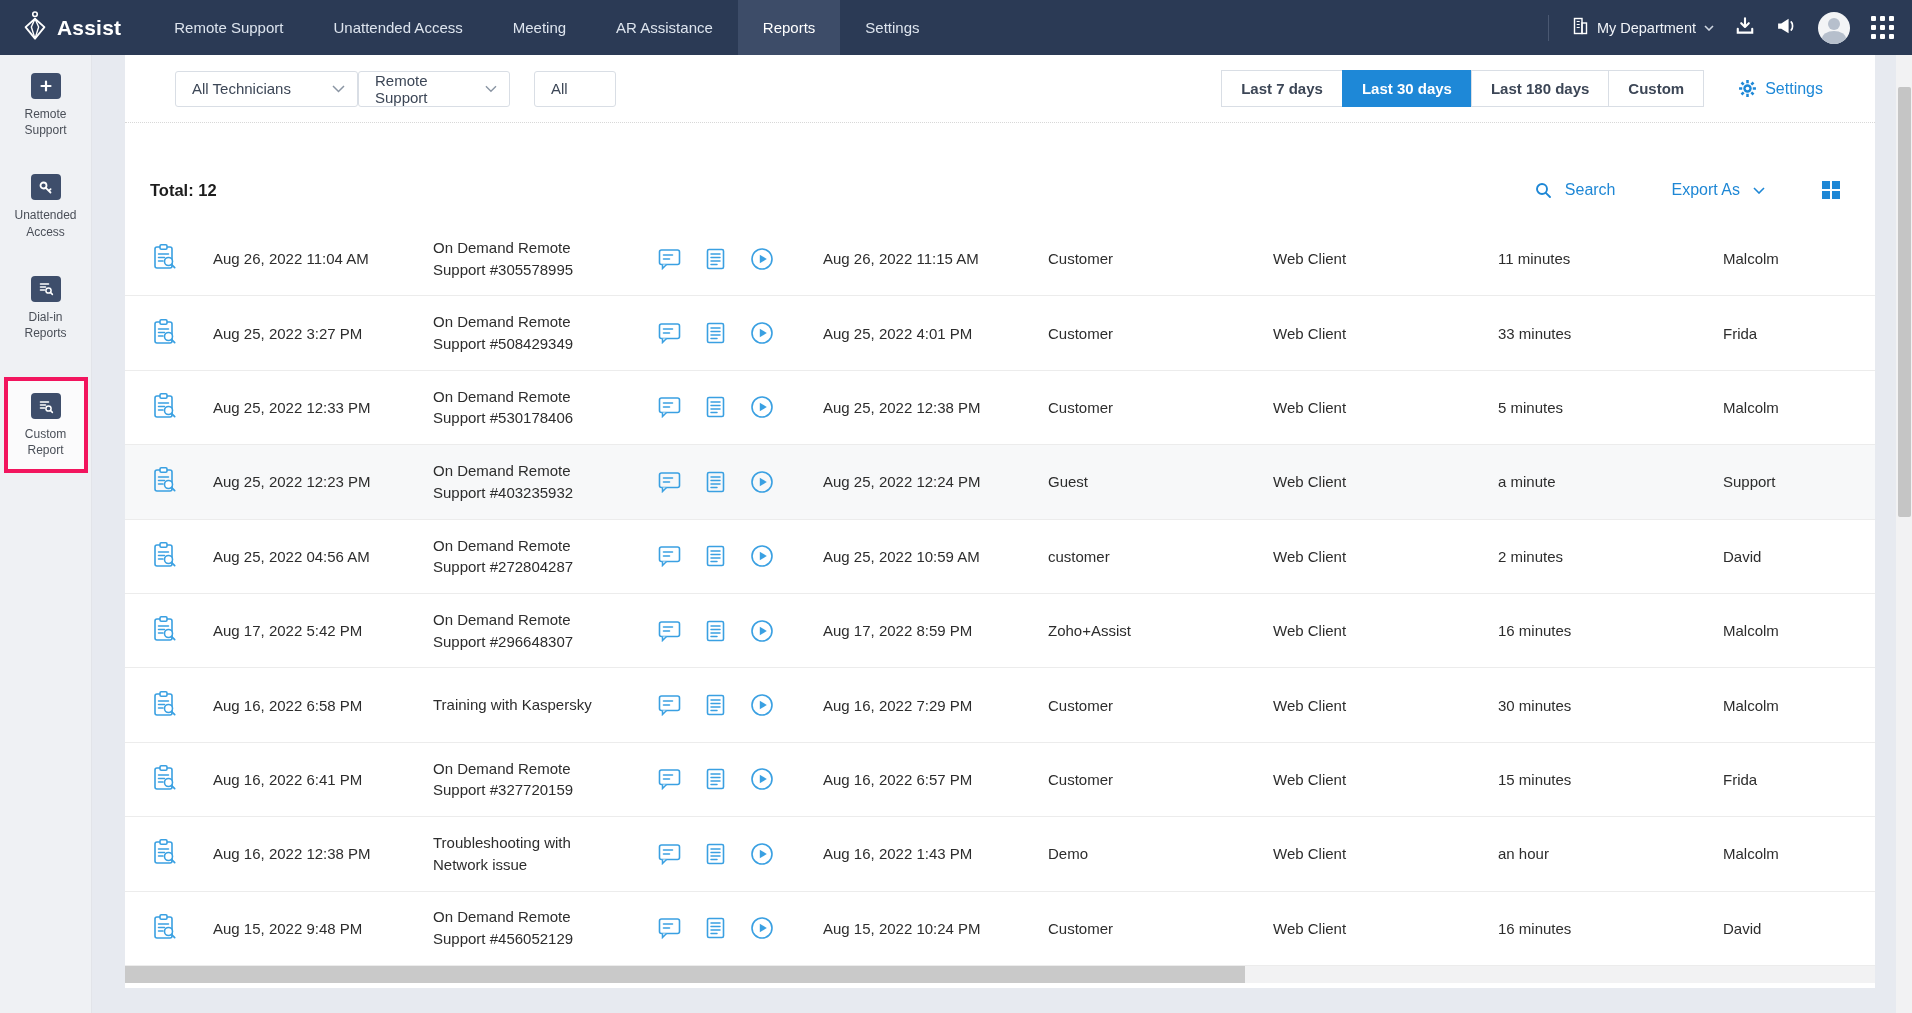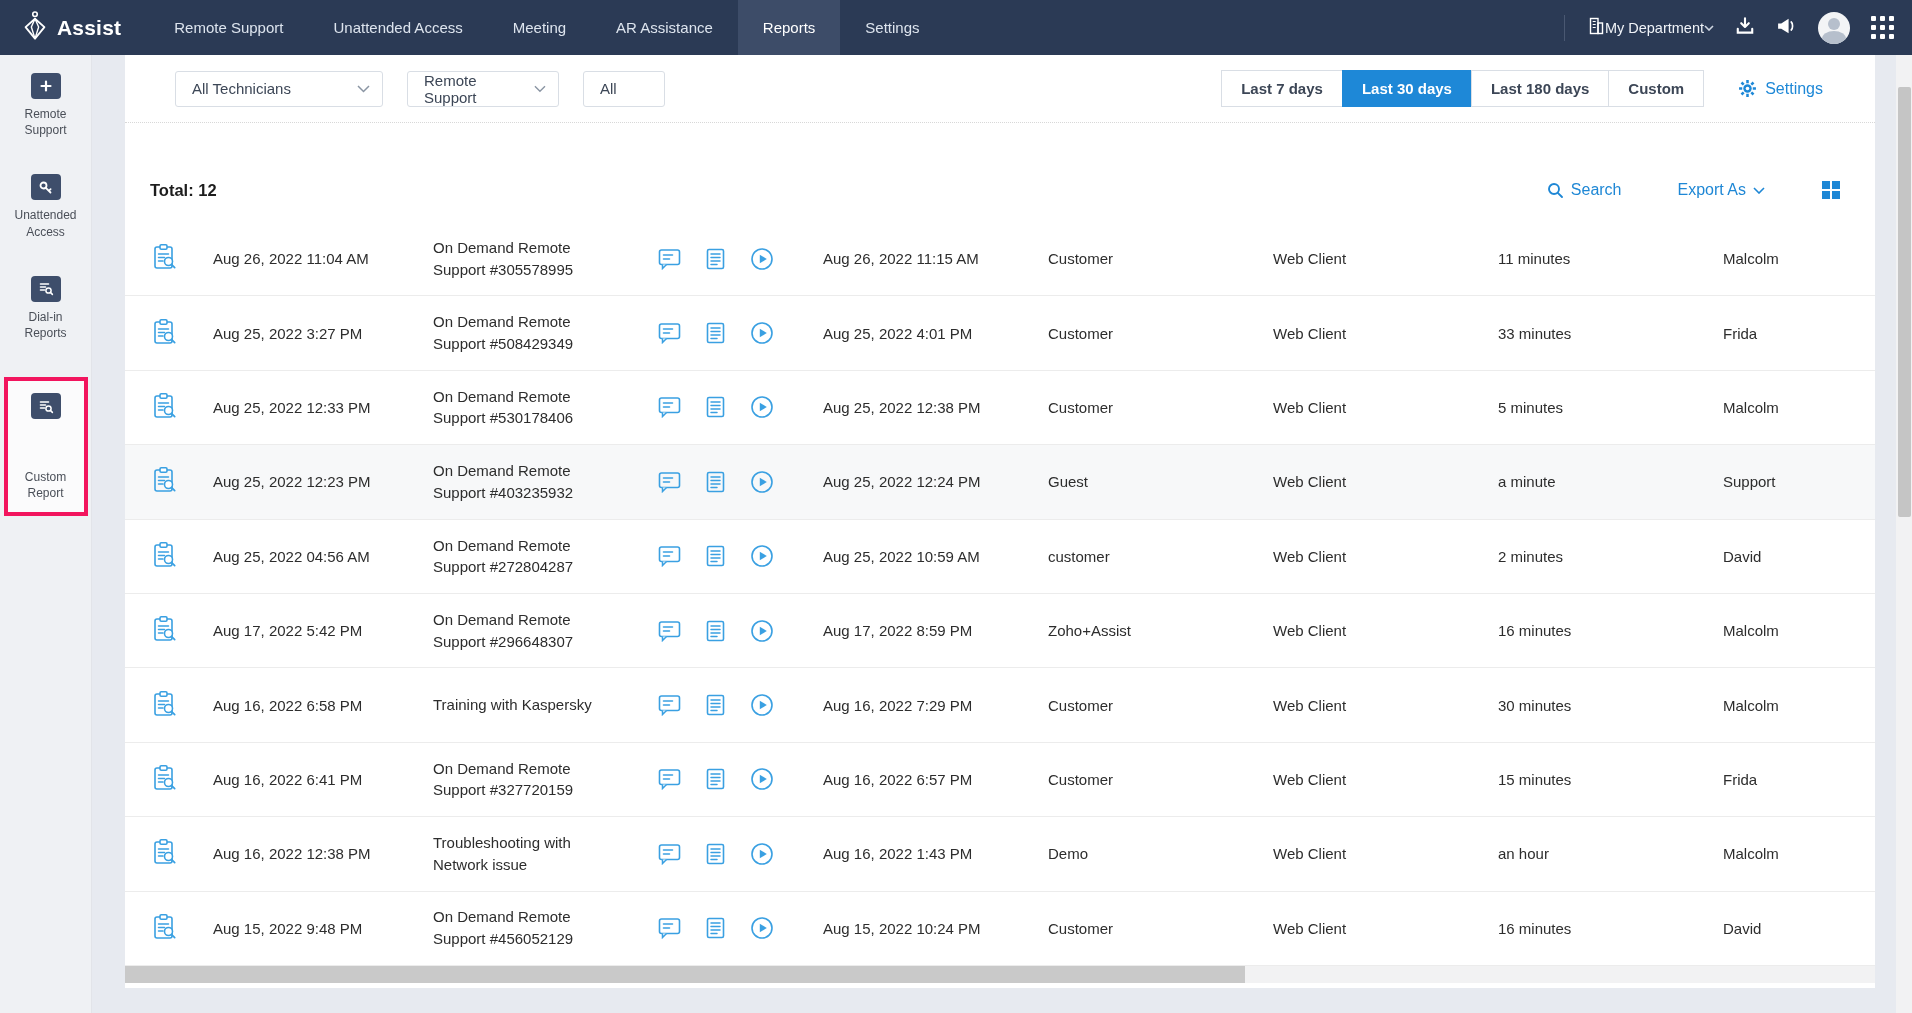--- a/index.html
+++ b/index.html
@@ -8,60 +8,60 @@
 
   
   .topnav { position:absolute; left:0; top:0; width:1912px; height:55px; background:#2b3a55;
             display:flex; align-items:stretch; color:#e7ecf4; z-index:5; }
   .brand { display:flex; align-items:center; gap:9px; padding:0 28px 0 22px; }
   .brand-name { font-size:21px; font-weight:700; color:#fff; letter-spacing:.2px; }
   .nav-items { display:flex; align-items:stretch; }
   .nav-item { display:flex; align-items:center; padding:0 25px; font-size:15px; color:#dde4ee; cursor:pointer; }
   .nav-item.active { background:#3d4c68; color:#fff; }
   .nav-right { margin-left:auto; display:flex; align-items:center; gap:21px; padding-right:18px; }
-  .dept { display:flex; align-items:center; font-size:14.5px; color:#f0f3f8; }
+  .dept { display:flex; align-items:center; gap:8px; font-size:14.5px; color:#f0f3f8; }
   .nav-divider { width:1px; height:26px; background:#4a5872; margin-right:2px; }
   .avatar { width:32px; height:32px; border-radius:50%; background:#f3f4f6; position:relative; overflow:hidden; }
   .avatar .head { position:absolute; left:10px; top:6px; width:12px; height:12px; border-radius:50%; background:#b6bfcc; }
   .avatar .bodyp { position:absolute; left:4px; top:19px; width:24px; height:16px; border-radius:50% 50% 0 0; background:#b6bfcc; }
   .appsgrid { display:grid; grid-template-columns:repeat(3,5px); grid-gap:4px; }
   .appsgrid i { width:5px; height:5px; background:#fff; border-radius:1px; }
 
   
   .page { position:absolute; left:0; top:55px; width:1912px; height:958px; }
   .sidebar { position:absolute; left:0; top:0; width:92px; height:958px; background:#eff1f4;
              border-right:1px solid #e2e4e9; display:flex; flex-direction:column; align-items:center; padding-top:18px; }
   .side-item { width:84px; display:flex; flex-direction:column; align-items:center; margin-bottom:36px; cursor:pointer; }
   .side-icon { width:30px; height:26px; border-radius:4px; background:#3e4e6b; display:flex; align-items:center; justify-content:center; margin-bottom:7px; }
   .side-label { font-size:12px; color:#4a4f58; text-align:center; line-height:1.35; max-width:76px; }
-  .side-item.highlighted { border:4px solid #f2155e; background:#fbfbfc; padding:12px 0 10px; margin-bottom:30px;gap:43px; }
+  .side-item.highlighted { border:4px solid #f2155e; background:#fbfbfc; padding:12px 0 10px; margin-bottom:30px; }
 
   
   .card { position:absolute; left:125px; top:0; width:1750px; height:933px; background:#fff; }
 
   .filterbar { height:68px; display:flex; align-items:center; padding-left:50px; padding-right:52px;
                border-bottom:1px dotted #d8d8d8; }
   .dropdown { height:36px; border:1px solid #d9dee5; border-radius:3px; display:flex; align-items:center;
               justify-content:space-between; padding:0 12px 0 16px; font-size:15px; color:#3c4656; cursor:pointer; background:#fff; }
-  .dd-tech { width:208px; margin-right:24px; }
+  .dd-tech { width:183px; }
   .dd-type { width:152px; margin-right:24px; }
   .dd-status { width:82px;gap:32px; }
   .chev { margin-left:10px; }
 
   .filter-right { margin-left:auto; display:flex; align-items:center; }
   .range-group { display:flex;font-weight:bold; }
   .range-btn { height:37px; border:1px solid #d9dee5; background:#fff; display:flex; align-items:center;
                justify-content:center; font-size:15px; color:#3c4656; padding:0 19px; margin-left:-1px; cursor:pointer; }
   .range-btn.active { background:#1e88d7; border-color:#1e88d7; color:#fff; }
   .settings-btn { display:flex; align-items:center; gap:8px; margin-left:34px; color:#1e88d7; font-size:16px; cursor:pointer; }
 
   .toolbar { height:99px; display:flex; align-items:flex-end; padding:0 34px 22px 25px; }
   .total { font-size:16.5px; font-weight:700; color:#1d1d1d; }
   .toolbar-right { margin-left:auto; display:flex; align-items:center; gap:56px; }
-  .tool-link { display:flex; align-items:center; gap:7px; color:#1e87d5; font-size:16px; cursor:pointer; }
+  .tool-link { display:flex; align-items:center; gap:13px; color:#1e87d5; font-size:16px; cursor:pointer; }
 
   
   .tbl { height:744px; overflow:hidden; }
   .trow { display:grid; grid-template-columns:60px 220px 225px 165px 225px 225px 225px 225px 160px;
           align-items:center; height:74.4px; padding-left:28px; border-bottom:1px solid #ececec;
           font-size:15px; color:#2d2d2d; background:#fff; }
   .trow.shaded { background:#f7f8f9; }
   .cell-name span { display:inline-block; max-width:178px; line-height:1.45; }
   .cell-actions { display:flex; align-items:center; gap:25px; }
   .cell-actions svg { cursor:pointer; }

